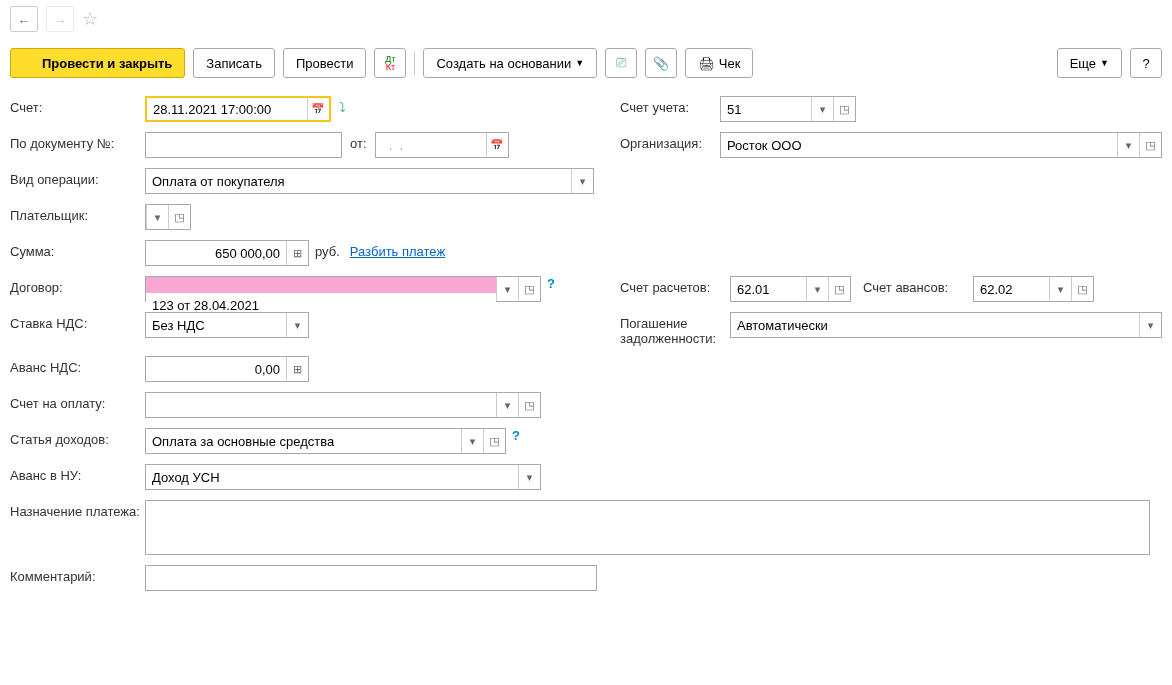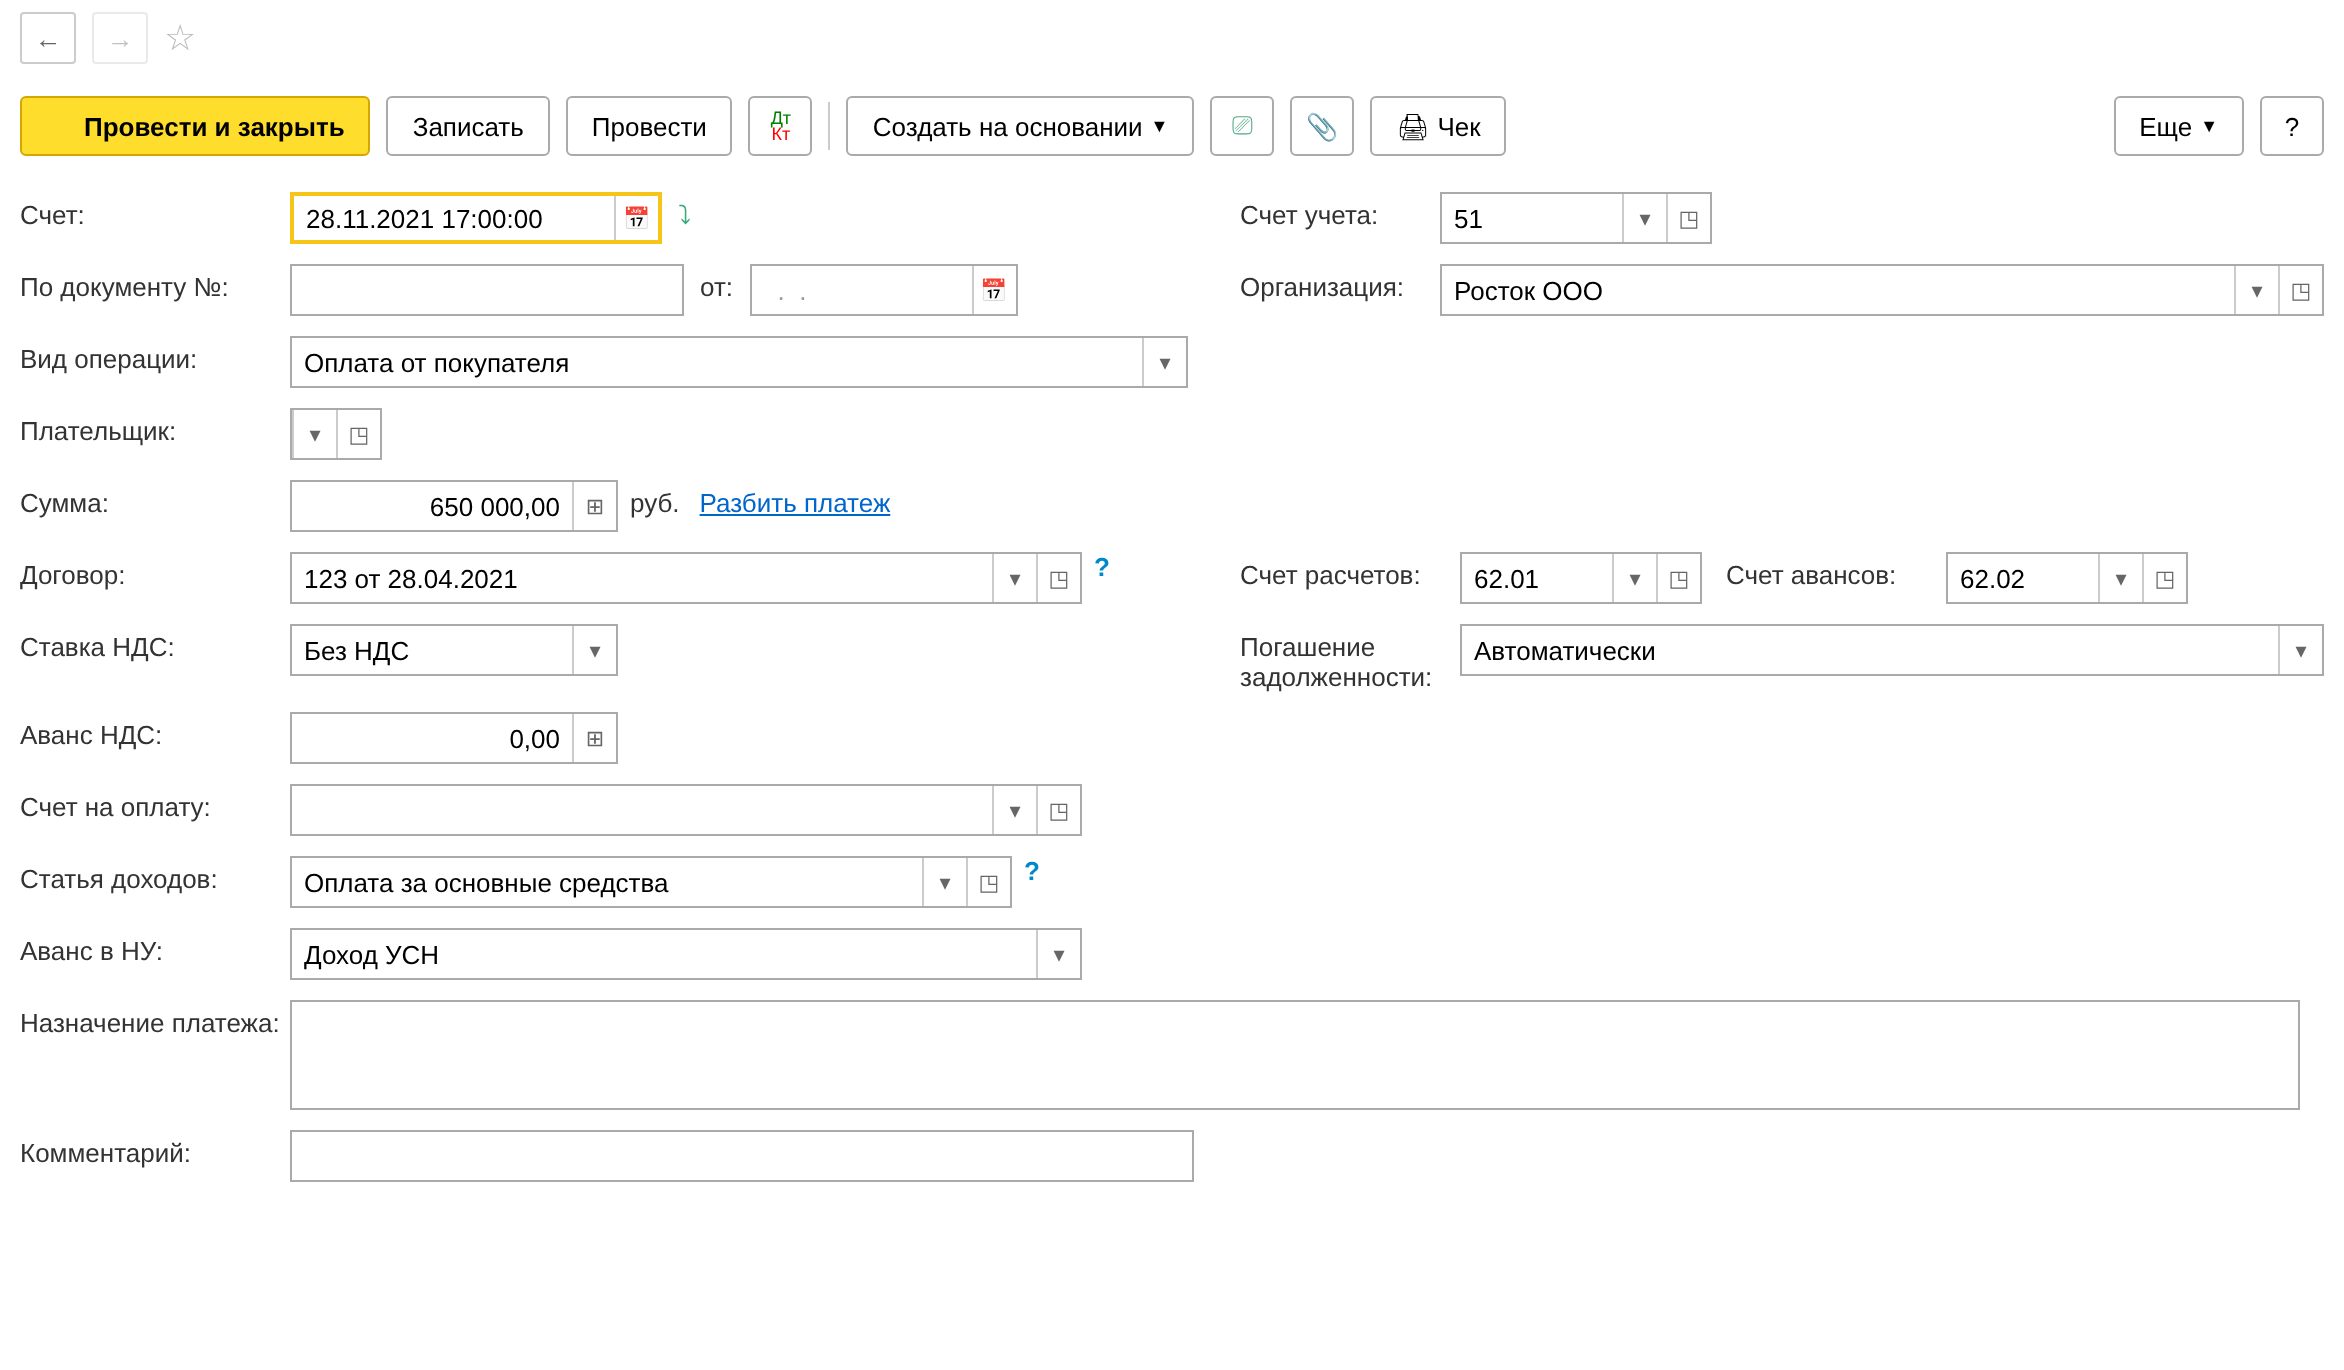--- a/index.html
+++ b/index.html
@@ -136,21 +136,21 @@
     <span class="icn">⊞</span>
   </div>
   <span class="currency">руб.</span>
   <span class="link" style="margin-top:4px">Разбить платеж</span>
 </div>
 
 <div class="form-row">
   <div class="col-left">
     <div class="label">Договор:</div>
     <div class="input-group">
-      <input style="width: 350px;" value="123 от 28.04.2021">
+      <input style="width: 350px; margin-top: 16px;" value="123 от 28.04.2021">
       <span class="icn">▾</span>
       <span class="icn">◳</span>
     </div>
     <span class="help">?</span>
   </div>
   <div class="col-right">
     <div class="label-right" style="margin-left:0;width:110px">Счет расчетов:</div>
     <div class="input-group">
       <input style="width: 75px;" value="62.01">
       <span class="icn">▾</span>

